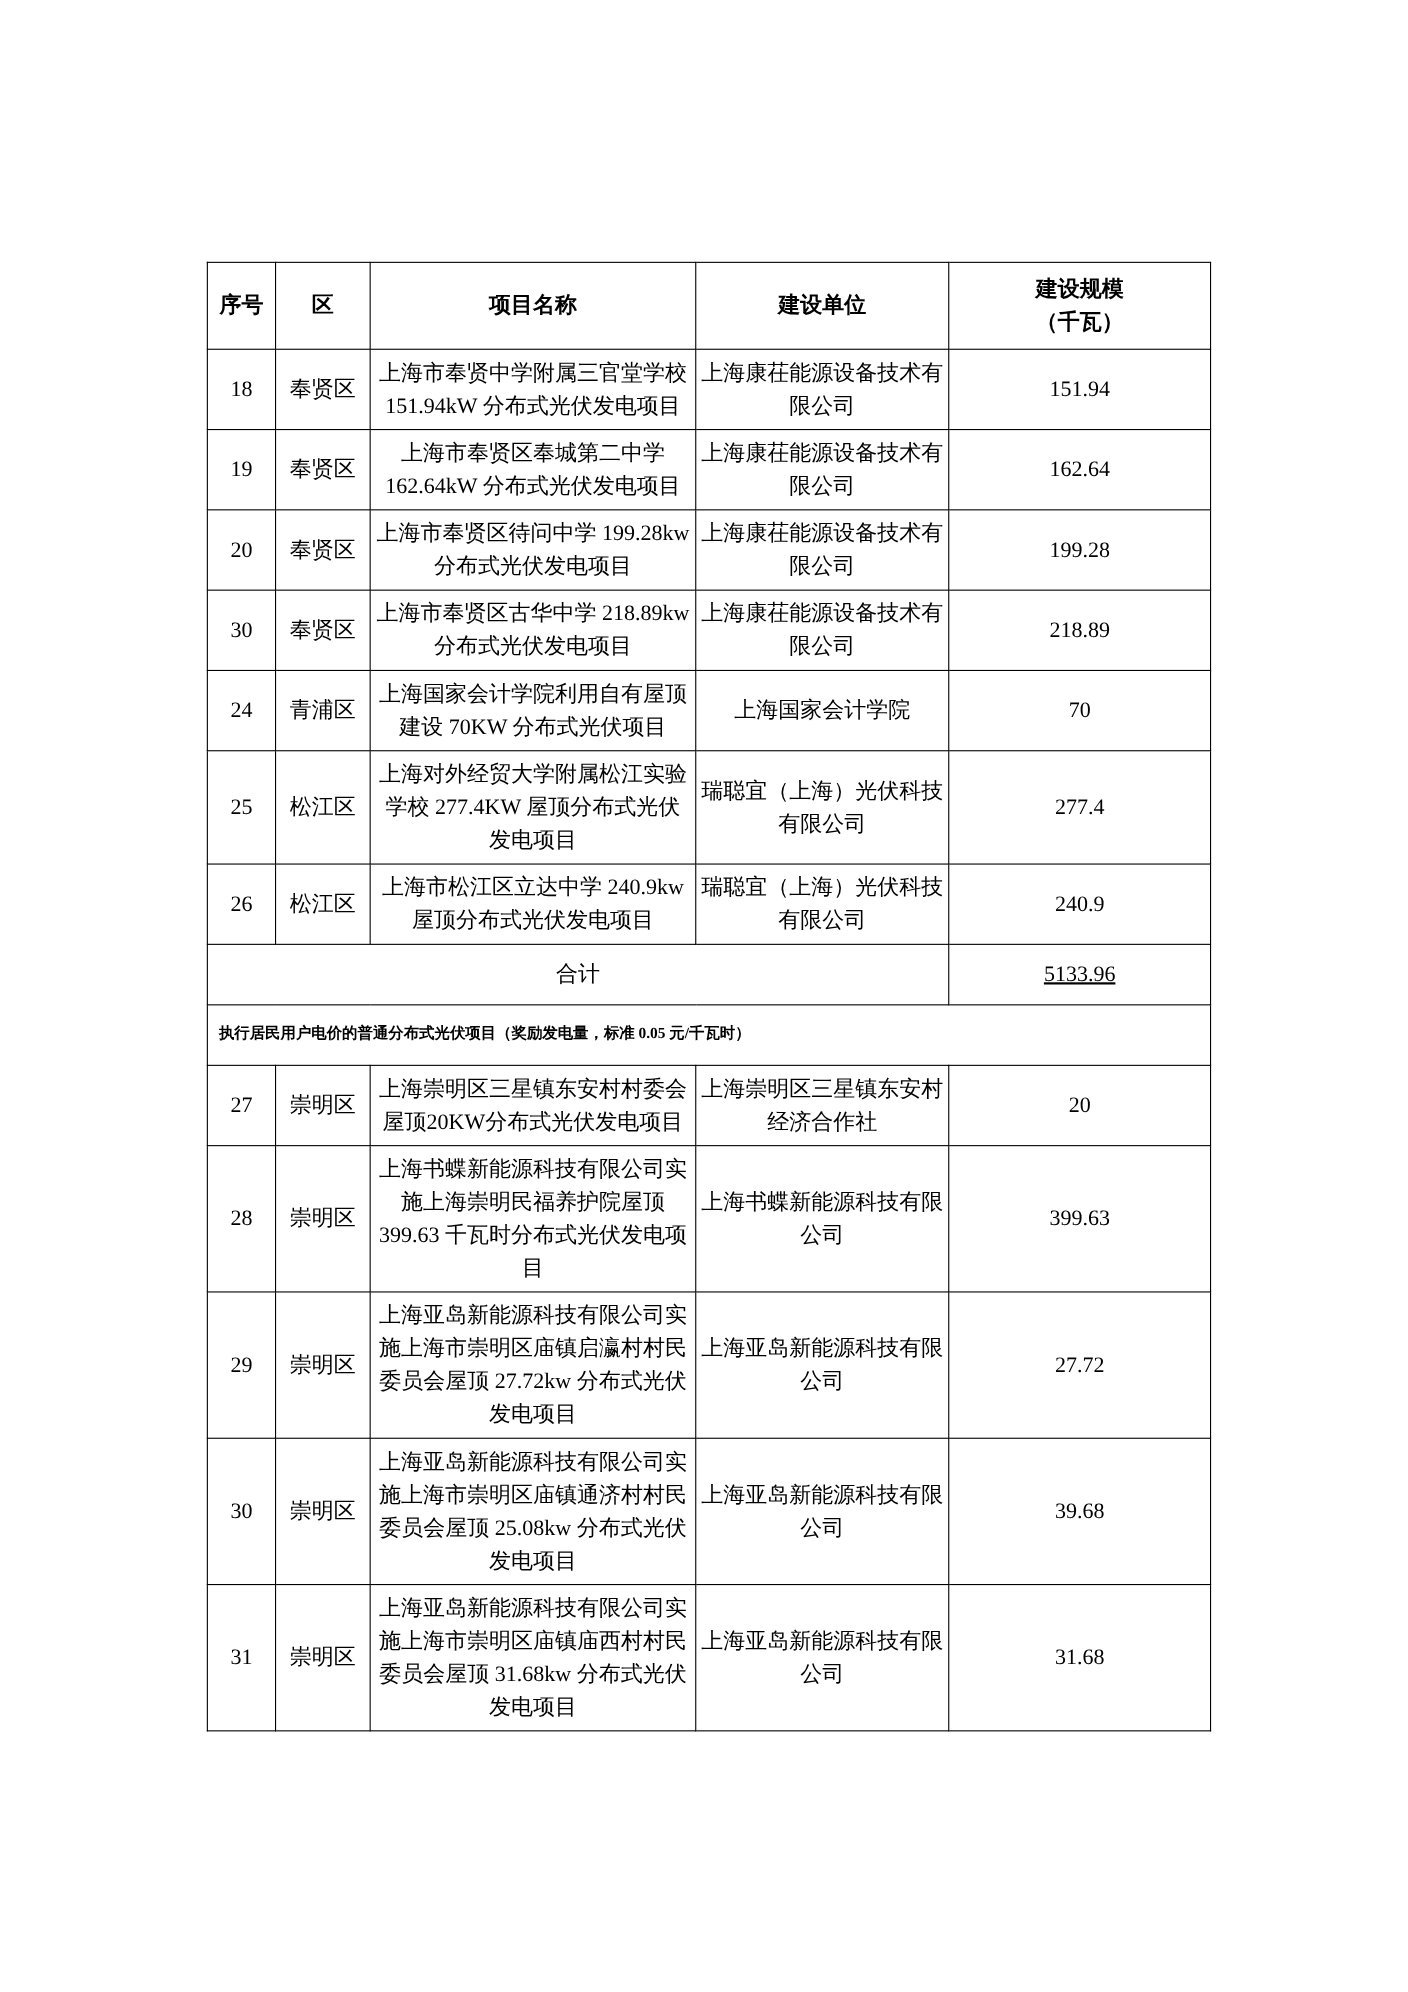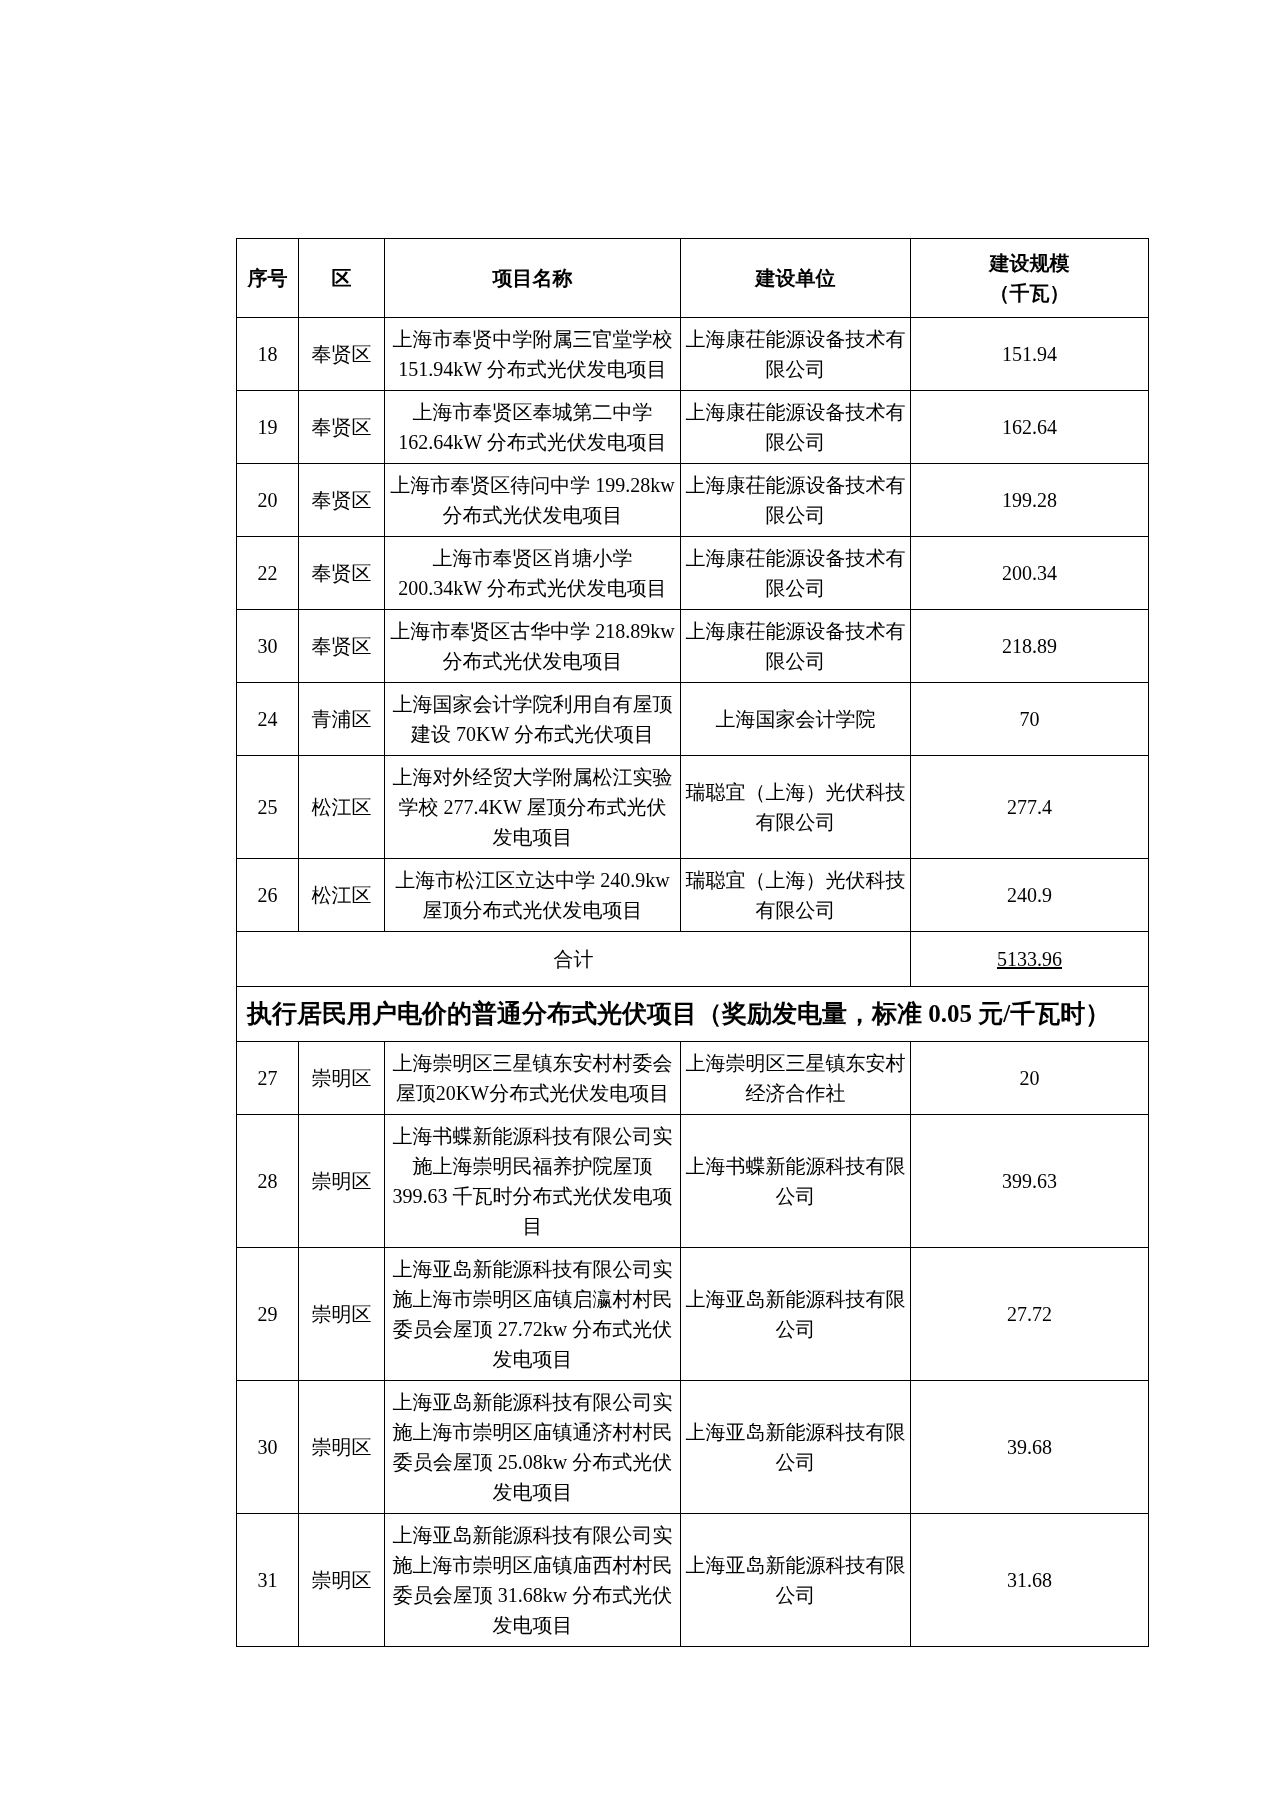--- a/index.html
+++ b/index.html
@@ -15,21 +15,20 @@
   .table-wrap {
     position: absolute;
     left: 188px;
     top: 238px;
     width: 912px;
   }
   table.doc-table {
     width: 100%;
     border-collapse: collapse;
     table-layout: fixed;
-    margin-left: 48px;
   }
   .doc-table th, .doc-table td {
     border: 1.6px solid #000000;
     text-align: center;
     vertical-align: middle;
     font-size: 20px;
     line-height: 30px;
     padding: 6px 4px;
     word-break: break-word;
   }
@@ -44,21 +43,21 @@
   col.c-scale { width: 238px; }
   tr.total-row td {
     font-weight: normal;
     padding: 12px 4px;
   }
   tr.total-row td.scale-val { font-weight: normal; text-decoration: underline; }
   tr.section-row td {
     text-align: left;
     font-weight: bold;
     padding: 12px 8px 12px 10px;
-    font-size: 25px;
+    font-size: 14px;
   }
 </style>
 </head>
 <body>
 
 <div class="page">
   <div class="table-wrap">
     <table class="doc-table">
       <colgroup>
         <col class="c-num">
@@ -93,27 +92,20 @@
     <td>上海市奉贤区奉城第二中学 162.64kW 分布式光伏发电项目</td>
     <td>上海康茌能源设备技术有限公司</td>
     <td>162.64</td>
   </tr>
           <tr>
     <td>20</td>
     <td>奉贤区</td>
     <td>上海市奉贤区待问中学 199.28kw 分布式光伏发电项目</td>
     <td>上海康茌能源设备技术有限公司</td>
     <td>199.28</td>
-  </tr>
-          <tr>
-    <td>22</td>
-    <td>奉贤区</td>
-    <td>上海市奉贤区肖塘小学 200.34kW 分布式光伏发电项目</td>
-    <td>上海康茌能源设备技术有限公司</td>
-    <td>200.34</td>
   </tr>
           <tr>
     <td>30</td>
     <td>奉贤区</td>
     <td>上海市奉贤区古华中学 218.89kw 分布式光伏发电项目</td>
     <td>上海康茌能源设备技术有限公司</td>
     <td>218.89</td>
   </tr>
           <tr>
     <td>24</td>

